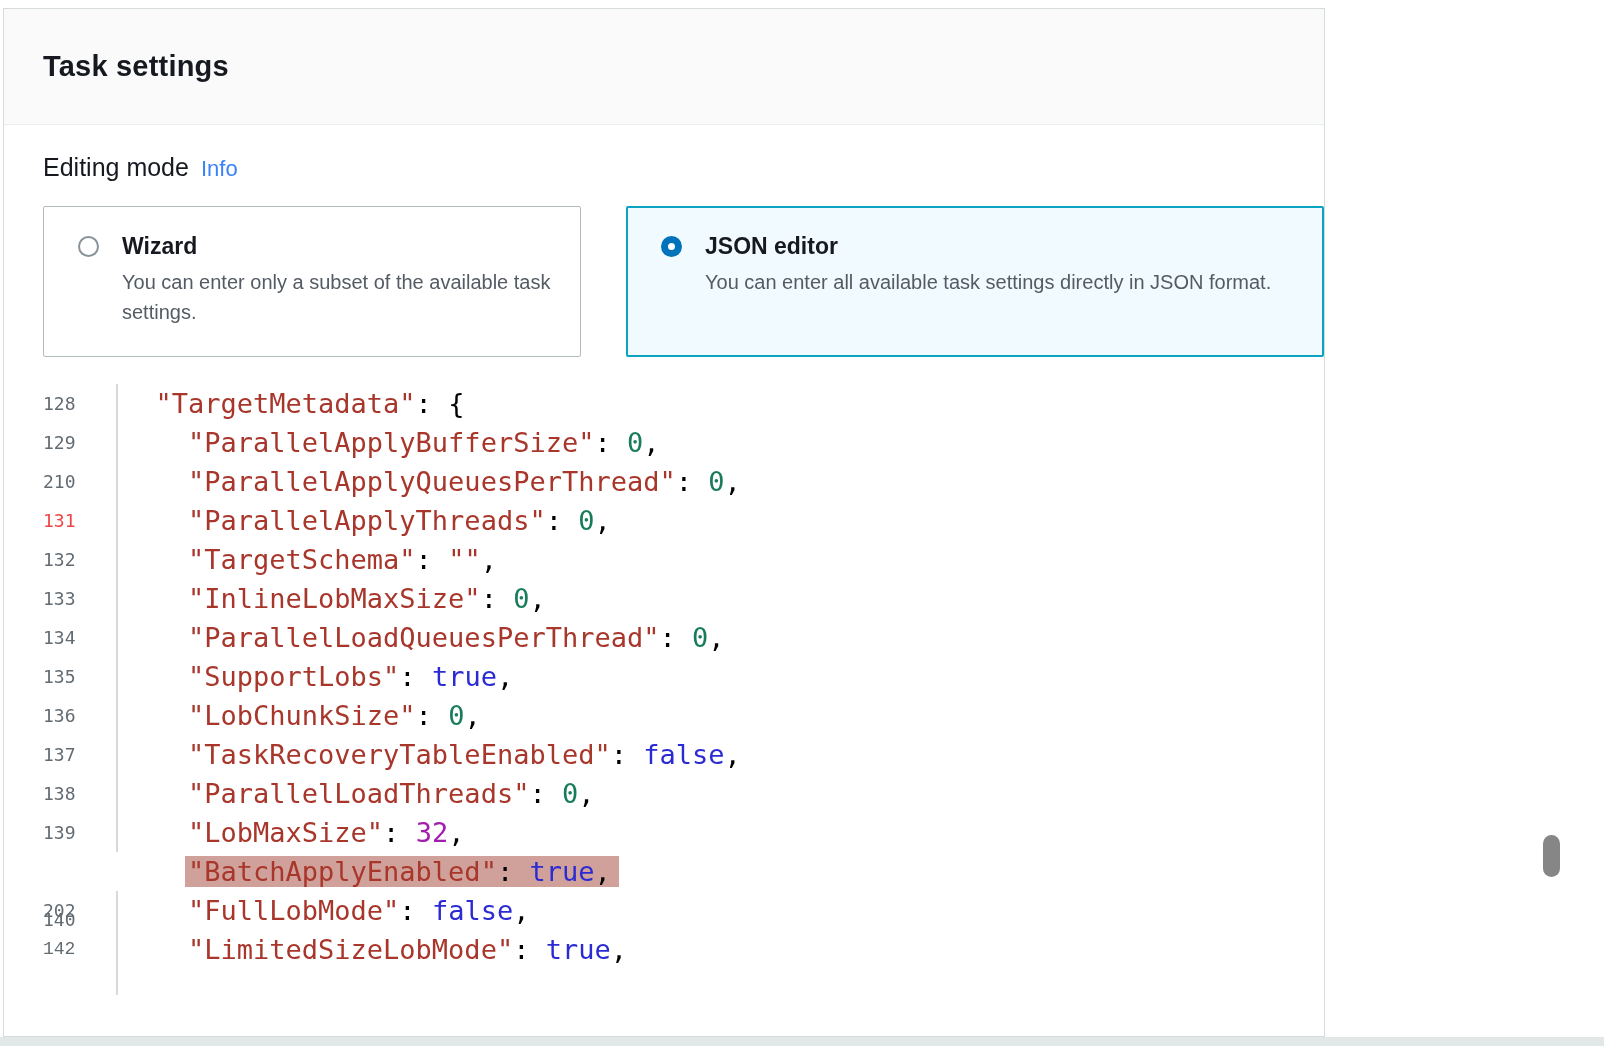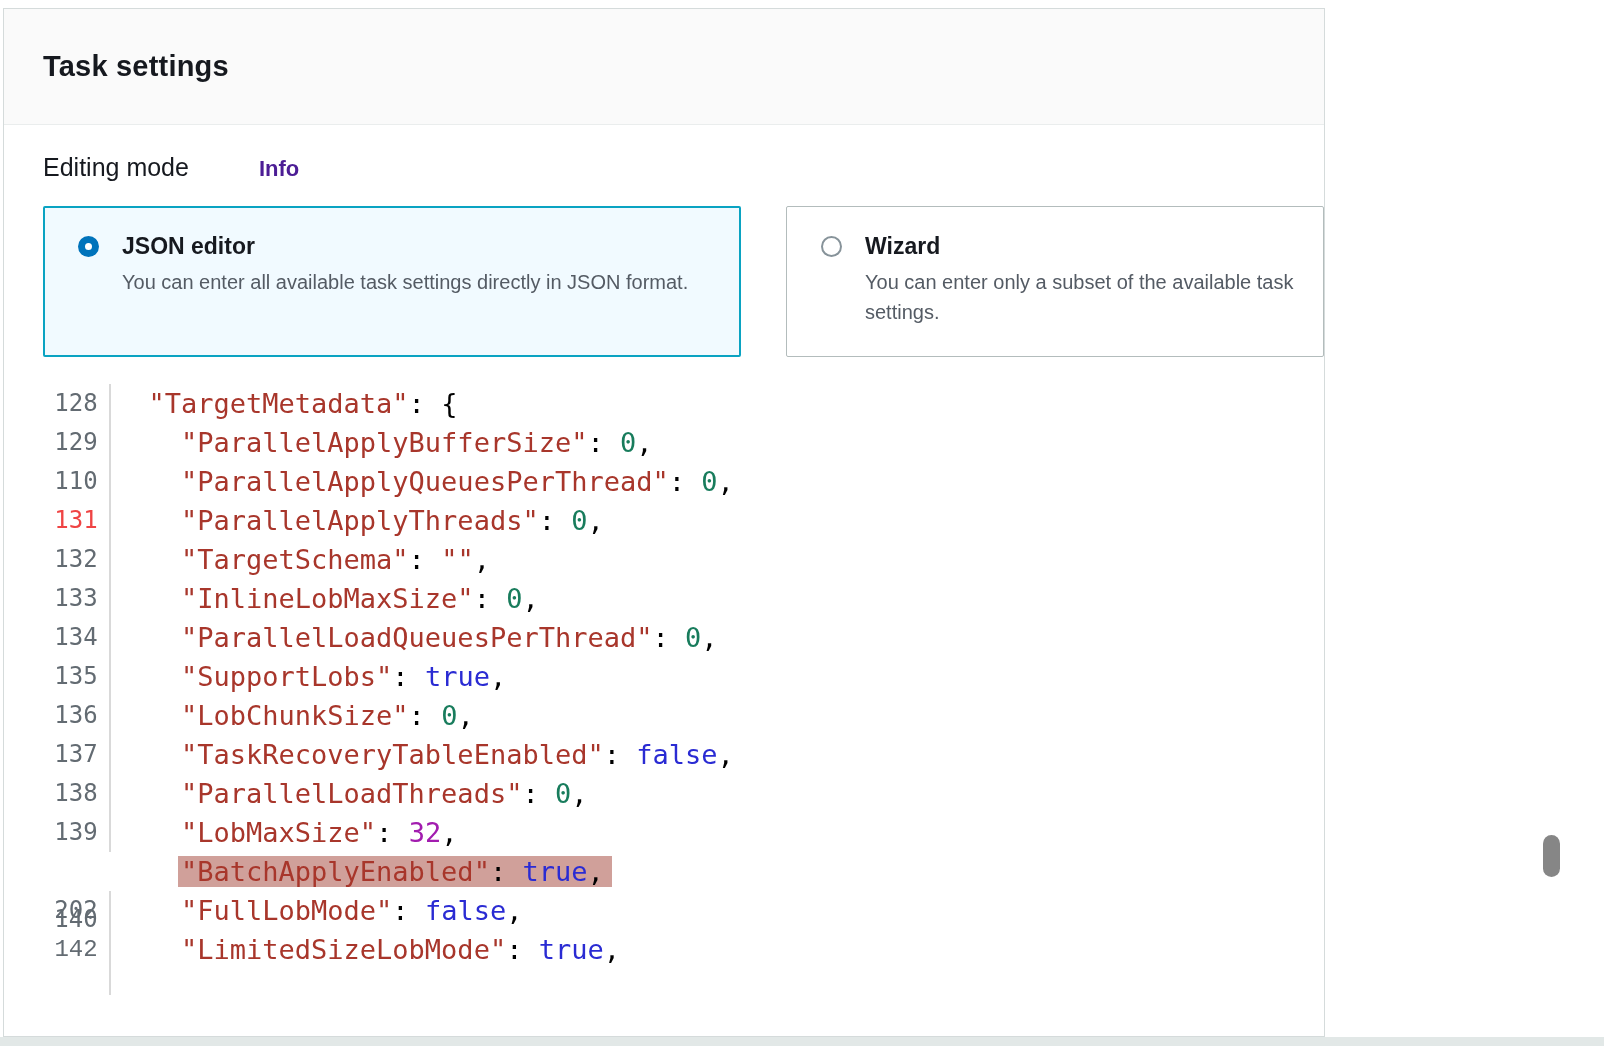--- a/index.html
+++ b/index.html
@@ -19,23 +19,23 @@
   }
   .panel-header{
     height:116px;box-sizing:border-box;background:#fafafa;
     border-bottom:1px solid #eaeded;
     display:flex;align-items:center;padding-left:39px;
   }
   .panel-title{
     margin:0;font-size:29px;font-weight:700;color:#16191f;letter-spacing:.2px;
   }
   .content{padding:28px 0 0 39px;}
-  .label-row{display:flex;align-items:baseline;gap:33px;}
+  .label-row{display:flex;align-items:baseline;gap:12px;}
   .field-label{font-size:25px;color:#16191f;}
-  .info-link{font-size:22px;font-weight:700;color:#4c1d95;text-decoration:none;cursor:pointer;margin-left:37px;}
+  .info-link{font-size:22px;font-weight:400;color:#3b82f6;text-decoration:none;cursor:pointer;}
   .options{display:flex;gap:45px;margin-top:24px;}
   .option{
     width:736px;height:151px;box-sizing:border-box;
     border:1px solid #b3bcbc;border-radius:2px;background:#ffffff;
     padding:26px 18px 0 34px;cursor:pointer;
   }
   .option.selected{
     border:2px solid #0aa3c2;background:#f1faff;
     padding:25px 17px 0 33px;
   }
@@ -51,23 +51,23 @@
   }
   .option.selected .option-desc{width:600px;}
   .editor{
     margin-top:27px;
     font-family:"DejaVu Sans Mono","Liberation Mono",monospace;
     font-size:27px;line-height:39px;color:#000;
   }
   .code-line{display:flex;height:39px;}
   .code-line.tail{height:26px;}
   .gutter{
-    width:66px;flex:none;text-align:center;
-    font-size:24px;line-height:39px;
-    border-right:2px solid #d9d9d9;
+    width:66px;flex:none;text-align:left;
+    font-size:18px;line-height:39px;
+    padding-right:7px;border-right:2px solid #d9d9d9;
   }
   .code{padding-left:5px;white-space:pre;}
   .scroll-thumb{
     position:absolute;left:1543px;top:835px;width:17px;height:42px;
     background:#868686;border-radius:9px;cursor:pointer;
   }
 </style>
 </head>
 <body>
 
@@ -79,50 +79,50 @@
 
   <div class="content">
 
     <div class="label-row">
       <span class="field-label">Editing mode</span>
       <a class="info-link">Info</a>
     </div>
 
     <div class="options">
 
+      <div class="option">
+        <div class="option-top">
+          <span class="radio"></span>
+          <span class="option-title">Wizard</span>
+        </div>
+        <div class="option-desc">You can enter only a subset of the available task settings.</div>
+      </div>
+
       <div class="option selected">
         <div class="option-top">
           <span class="radio"></span>
           <span class="option-title">JSON editor</span>
         </div>
         <div class="option-desc">You can enter all available task settings directly in JSON format.</div>
-      </div>
-
-      <div class="option">
-        <div class="option-top">
-          <span class="radio"></span>
-          <span class="option-title">Wizard</span>
-        </div>
-        <div class="option-desc">You can enter only a subset of the available task settings.</div>
       </div>
 
     </div>
 
     <div class="editor">
       <div>
           <div class="code-line">
             <div class="gutter" style="color: rgb(99, 107, 114);">128</div>
             <div class="code"><span>  </span><span><span style="color: rgb(168, 54, 43);">"TargetMetadata"</span><span style="color: rgb(0, 0, 0);">: </span><span style="color: rgb(0, 0, 0);">{</span></span></div>
           </div>
           <div class="code-line">
             <div class="gutter" style="color: rgb(99, 107, 114);">129</div>
             <div class="code"><span>    </span><span><span style="color: rgb(168, 54, 43);">"ParallelApplyBufferSize"</span><span style="color: rgb(0, 0, 0);">: </span><span style="color: rgb(24, 124, 92);">0</span><span style="color: rgb(0, 0, 0);">,</span></span></div>
           </div>
           <div class="code-line">
-            <div class="gutter" style="color: rgb(99, 107, 114);">110</div>
+            <div class="gutter" style="color: rgb(99, 107, 114);">210</div>
             <div class="code"><span>    </span><span><span style="color: rgb(168, 54, 43);">"ParallelApplyQueuesPerThread"</span><span style="color: rgb(0, 0, 0);">: </span><span style="color: rgb(24, 124, 92);">0</span><span style="color: rgb(0, 0, 0);">,</span></span></div>
           </div>
           <div class="code-line">
             <div class="gutter" style="color: #ef4444;">131</div>
             <div class="code"><span>    </span><span><span style="color: rgb(168, 54, 43);">"ParallelApplyThreads"</span><span style="color: rgb(0, 0, 0);">: </span><span style="color: rgb(24, 124, 92);">0</span><span style="color: rgb(0, 0, 0);">,</span></span></div>
           </div>
           <div class="code-line">
             <div class="gutter" style="color: rgb(99, 107, 114);">132</div>
             <div class="code"><span>    </span><span><span style="color: rgb(168, 54, 43);">"TargetSchema"</span><span style="color: rgb(0, 0, 0);">: </span><span style="color: rgb(168, 54, 43);">""</span><span style="color: rgb(0, 0, 0);">,</span></span></div>
           </div>

